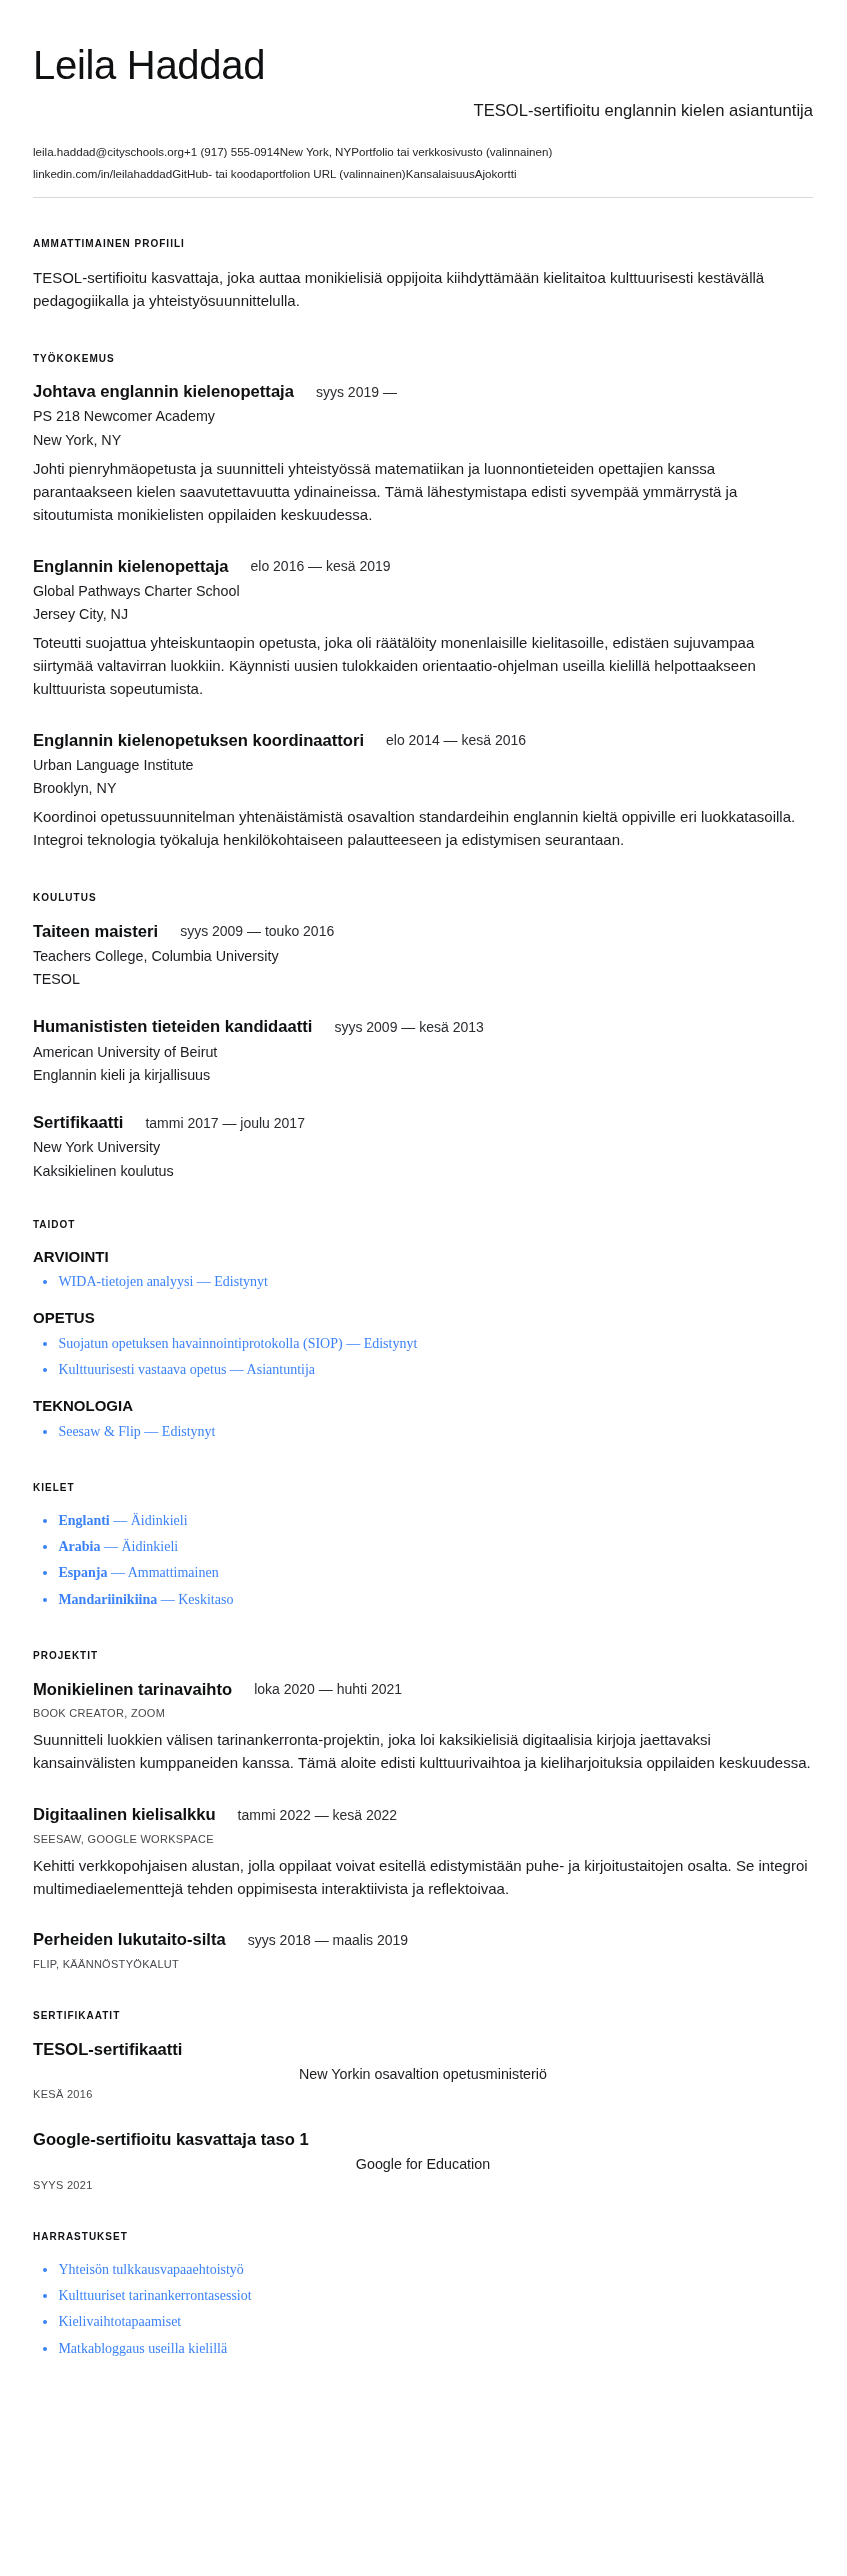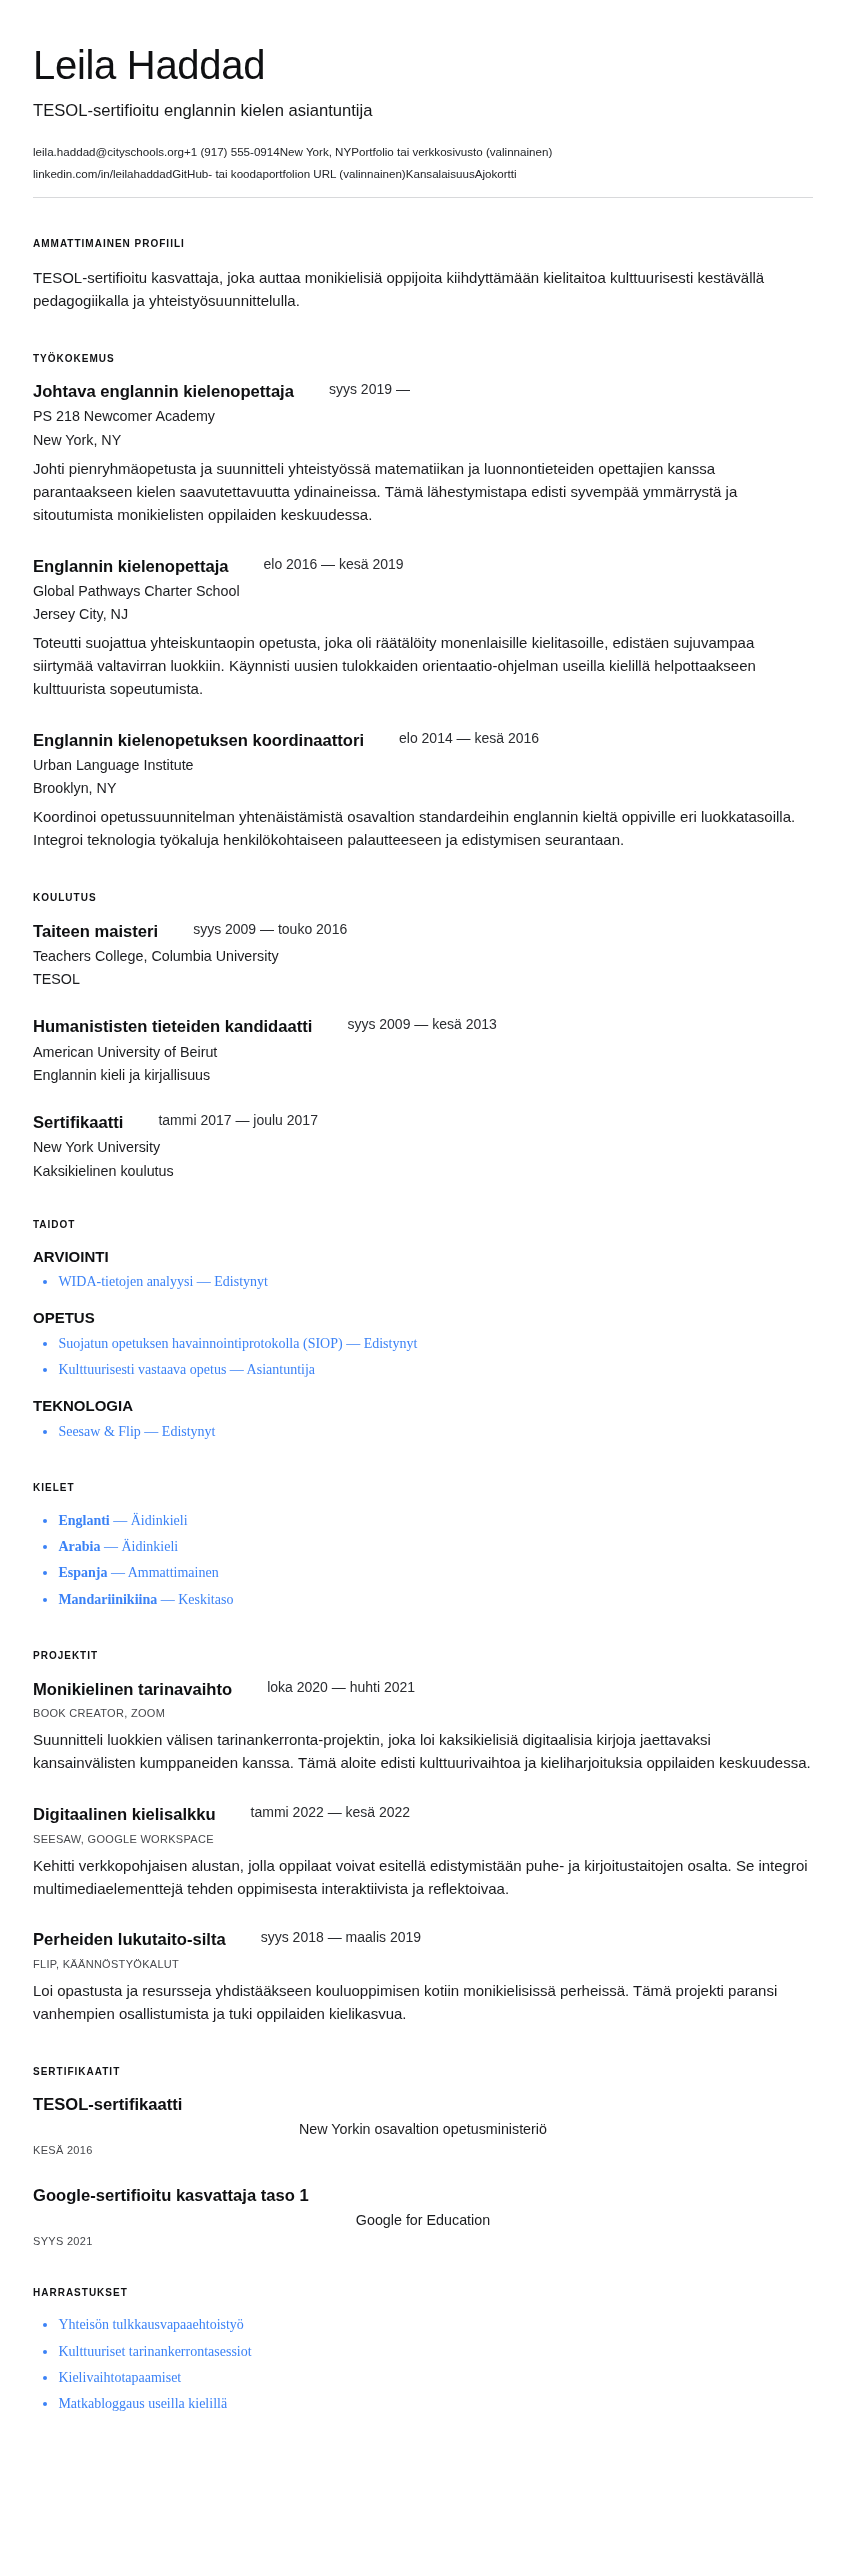--- a/index.html
+++ b/index.html
@@ -18,20 +18,21 @@
     letter-spacing: -0.3px;
     line-height: 1.15;
     color: #0f1012;
     margin-bottom: 12px;
   }
   .subtitle {
     font-size: 16.6px;
     line-height: 1.35;
     color: #17181a;
     margin-bottom: 19px;
+    text-align: right;
   }
   .contact-line {
     font-size: 11.6px;
     line-height: 1.9;
     color: #222428;
   }
   .divider {
     border: none;
     border-top: 0.6px solid #d8d9db;
     margin-top: 12px;
@@ -44,21 +45,21 @@
     color: #101114;
     margin-bottom: 17.7px;
   }
   .body-text {
     font-size: 15px;
     line-height: 1.52;
     color: #1b1c1f;
   }
   .entry { margin-bottom: 29px; }
   .entry:last-child { margin-bottom: 0; }
-  .entry-head { display: flex; align-items: flex-start; gap: 35px; }
+  .entry-head { display: flex; align-items: center; gap: 22px; }
   .entry-title {
     font-size: 16.6px;
     font-weight: 700;
     line-height: 1.3;
     color: #0f1012;
   }
   .entry-dates {
     font-size: 14px;
     color: #2a2c30;
     white-space: nowrap;
@@ -248,21 +249,20 @@
       <p class="tools">SEESAW, GOOGLE WORKSPACE</p>
       <p class="body-text entry-desc">Kehitti verkkopohjaisen alustan, jolla oppilaat voivat esitellä edistymistään puhe- ja kirjoitustaitojen osalta. Se integroi multimediaelementtejä tehden oppimisesta interaktiivista ja reflektoivaa.</p>
     </article>
 
     <article class="entry">
       <div class="entry-head">
         <h3 class="entry-title">Perheiden lukutaito-silta</h3>
         <span class="entry-dates">syys 2018 — maalis 2019</span>
       </div>
       <p class="tools">FLIP, KÄÄNNÖSTYÖKALUT</p>
-      <p class="body-text entry-desc">Loi opastusta ja resursseja yhdistääkseen kouluoppimisen kotiin monikielisissä perheissä. Tämä projekti paransi vanhempien osallistumista ja tuki oppilaiden kielikasvua.</p>
     </article>
   </section>
 
   <section class="sec">
     <h2 class="sec-h">SERTIFIKAATIT</h2>
 
     <article class="entry">
       <h3 class="entry-title">TESOL-sertifikaatti</h3>
       <p class="cert-issuer">New Yorkin osavaltion opetusministeriö</p>
       <p class="cert-date">KESÄ 2016</p>

